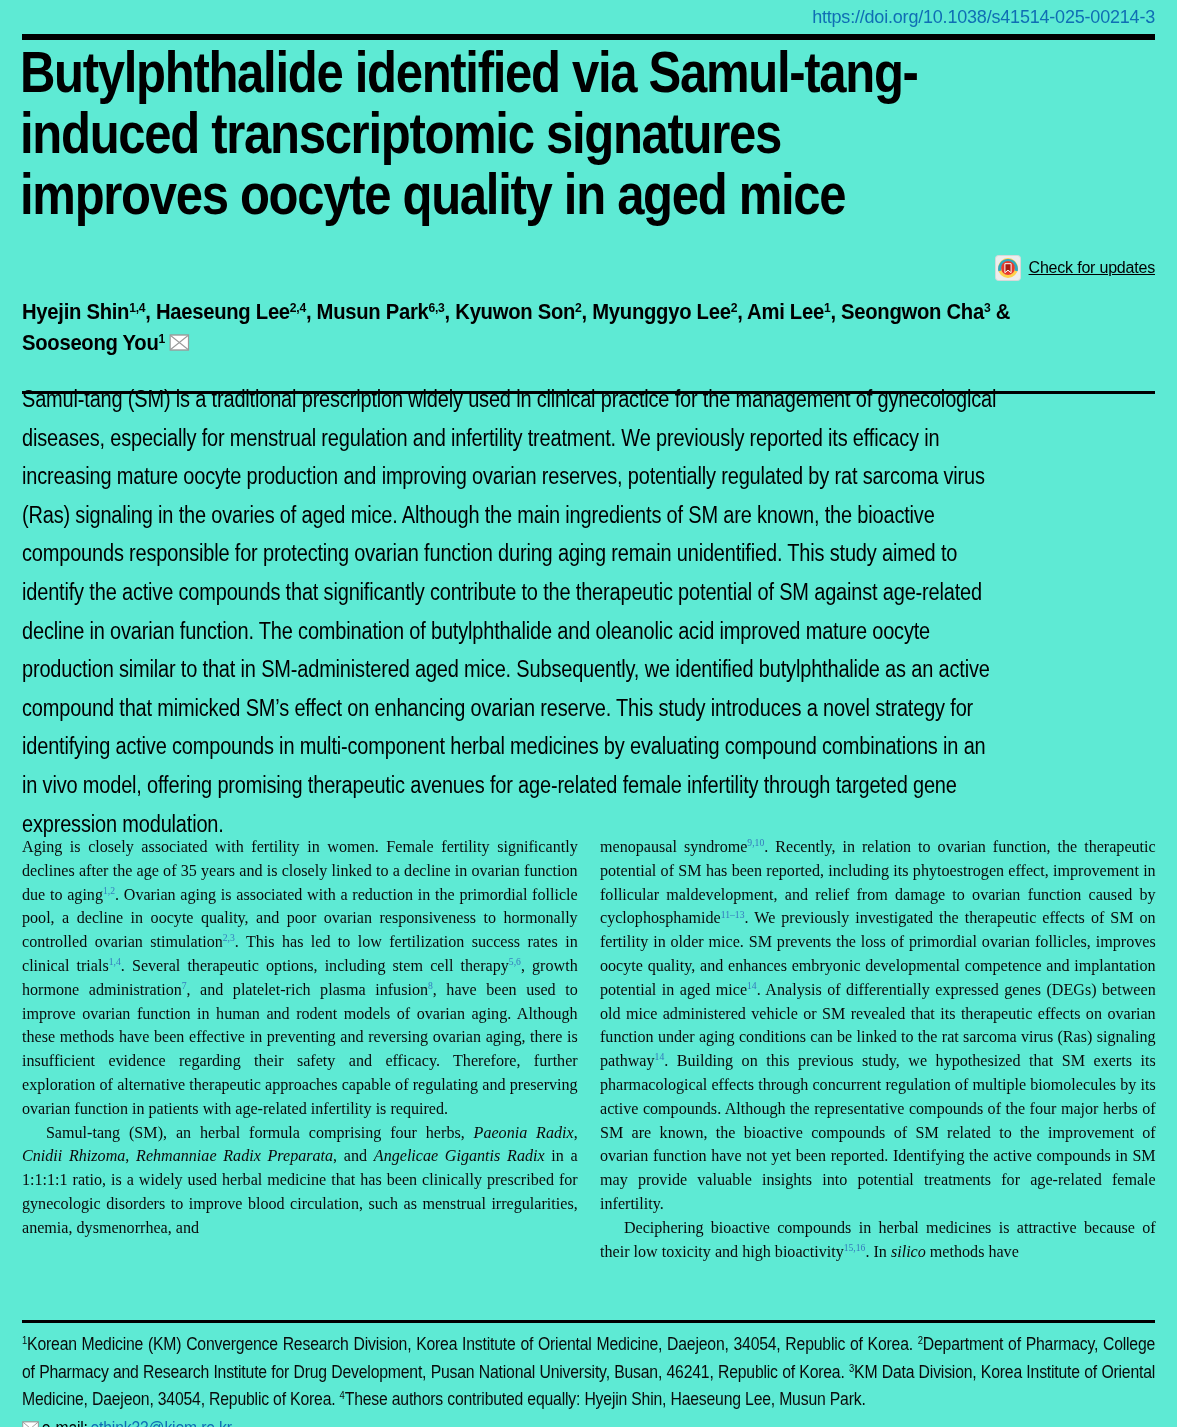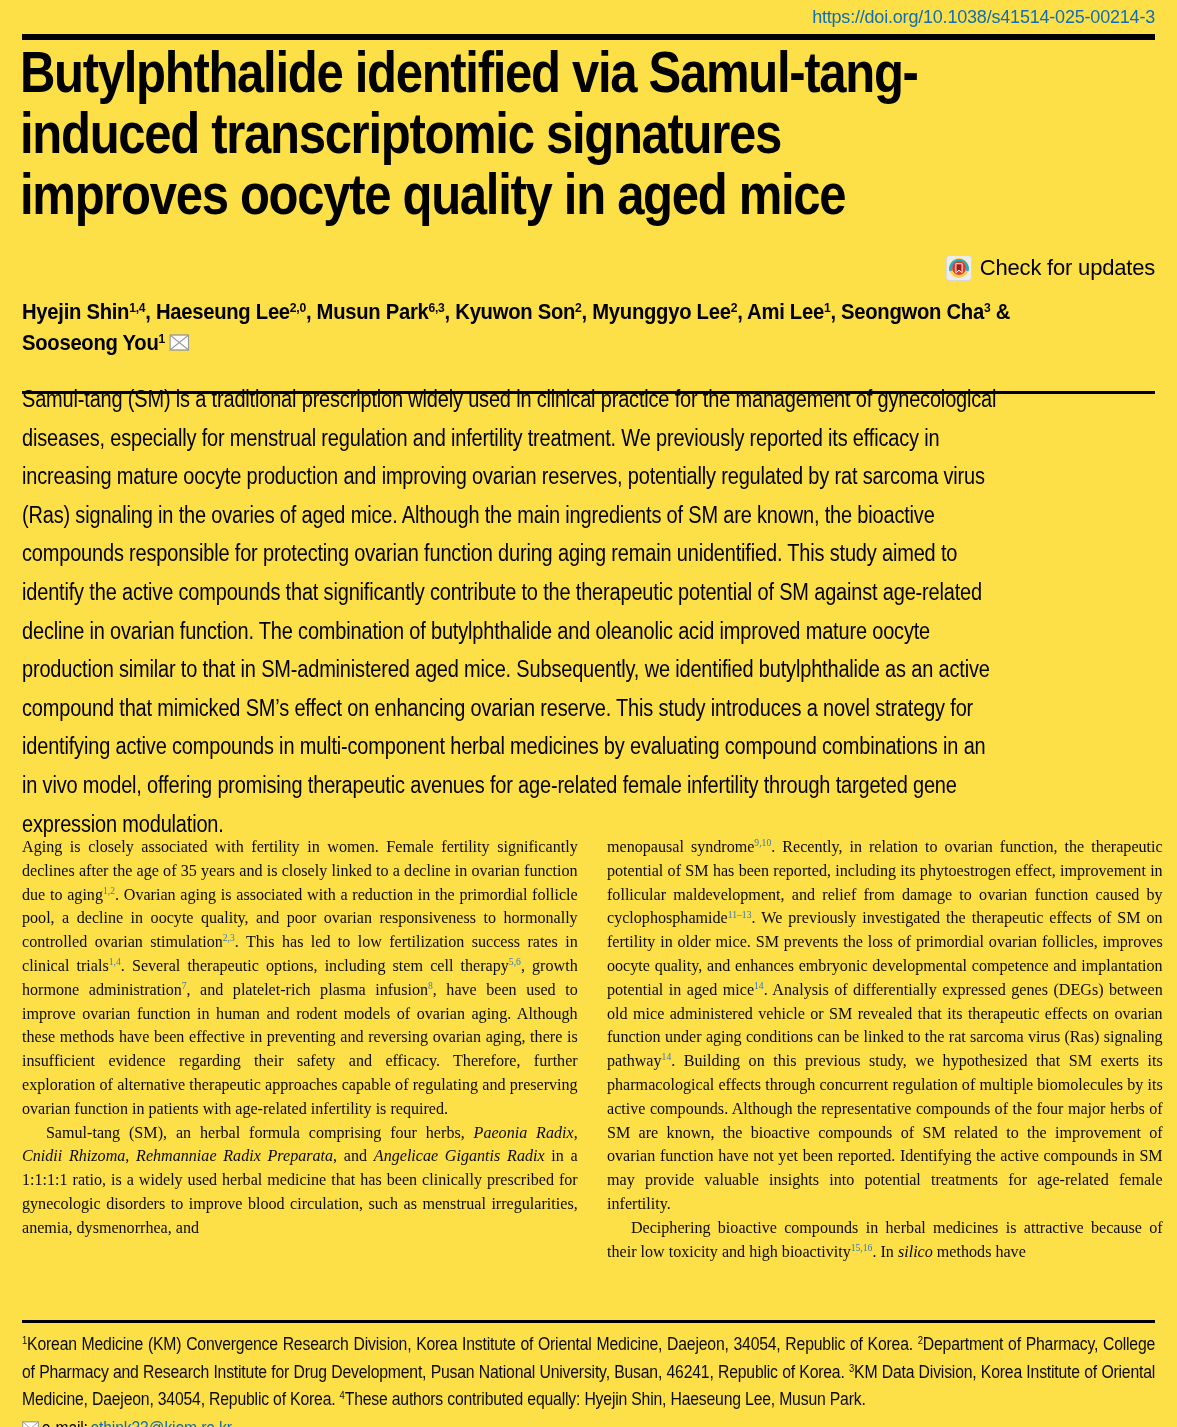--- a/index.html
+++ b/index.html
@@ -1,18 +1,18 @@
 <!DOCTYPE html>
 <html><head>
 <meta charset="utf-8">
 <style>
   * { margin:0; padding:0; box-sizing:border-box; }
   html,body { background:#fff; }
   .page {
-    position:relative; width:1177px; height:1427px; background:#fde047;
+    position:relative; width:1177px; height:1427px; background:#5eead4;
     overflow:hidden; color:#000;
     font-family:"Liberation Sans", sans-serif;
   }
   a { text-decoration:none; }
 
   
   .doi {
     position:absolute; top:7px; right:22px;
     font-size:18px; letter-spacing:-0.2px; color:#0f6eb4;
   }
@@ -30,21 +30,21 @@
     font-weight:bold; font-size:57px; line-height:61px;
     letter-spacing:-1.5px; color:#000;
   }
   .title .tline { white-space:nowrap; }
 
   
   .check {
     position:absolute; top:255px; right:22px;
     display:flex; align-items:center; gap:8px; cursor:pointer;
   }
-  .check .label { font-size:22px; letter-spacing:-0.2px; color:#000; }
+  .check .label { font-size:16px; letter-spacing:-0.2px; color:#000;text-decoration:underline; }
 
   
   .authors {
     position:absolute; top:296px; left:22px; width:1200px;
     transform:scaleX(0.92); transform-origin:0 0;
     font-weight:bold; font-size:22px; line-height:31px; letter-spacing:-0.3px;
   }
   .authors .aline { white-space:nowrap; display:flex; align-items:center; }
   .authors .aline > span { white-space:nowrap; }
   sup {
@@ -56,21 +56,21 @@
   
   .abstract-wrap { position:absolute; top:380px; left:22px; }
   .abstract {
     width:1148px; transform:scaleX(0.85); transform-origin:0 0;
     font-size:23.5px; line-height:38.6px; letter-spacing:-0.2px; color:#000;
   }
 
   
   .bodycols {
     position:absolute; top:835px; left:22px; width:1133px;
-    display:flex; gap:30px;
+    display:flex; gap:23px;
     font-family:"Liberation Serif", serif;
   }
   .col { width:555px; }
   .col-inner {
     width:604px; transform:scaleX(0.92); transform-origin:0 0;
     font-size:17.5px; line-height:23.8px; text-align:justify; color:#0a0a0a;
   }
   .col-inner p.indent { text-indent:26px; }
   .bodycols sup { color:#3579bd; }
 
@@ -106,21 +106,21 @@
       <circle cx="13" cy="13" r="8.3" fill="none" stroke-width="3.2" stroke="#ffd24c"></circle>
       <path d="M4.9,15.8 A8.3,8.3 0 1 1 21.1,15.8" fill="none" stroke-width="3.2" stroke="#2fa8c0"></path>
       <circle cx="13" cy="13" r="6.9" fill="#e8392b"></circle>
       <path d="M9.9 8.7 h6.2 v9 l-3.1-2.5 -3.1 2.5 z" stroke="#fff" stroke-width="1" fill="#a51d12"></path>
     </svg>
     <span class="label">Check for updates</span>
   </div>
 
   <div class="authors">
     <div class="aline">
-      <span>Hyejin Shin<sup>1,4</sup>, Haeseung Lee<sup>2,0</sup>, Musun Park<sup>6,3</sup>, Kyuwon Son<sup>2</sup>, Myunggyo Lee<sup>2</sup>, Ami Lee<sup>1</sup>, Seongwon Cha<sup>3</sup> &amp;</span>
+      <span>Hyejin Shin<sup>1,4</sup>, Haeseung Lee<sup>2,4</sup>, Musun Park<sup>6,3</sup>, Kyuwon Son<sup>2</sup>, Myunggyo Lee<sup>2</sup>, Ami Lee<sup>1</sup>, Seongwon Cha<sup>3</sup> &amp;</span>
     </div>
     <div class="aline">
       <span>Sooseong You<sup>1</sup></span>
       <svg class="env-icon" width="22" height="17" viewBox="0 0 22 17">
         <rect x="1" y="1" width="20" height="15" fill="#fff" stroke-width="1.4" stroke="#9a9a9a"></rect>
         <path d="M1.5,1.5 L20.5,15.5 M20.5,1.5 L1.5,15.5" fill="none" stroke-width="1.2" stroke="#9a9a9a"></path>
       </svg>
     </div>
   </div>
 

